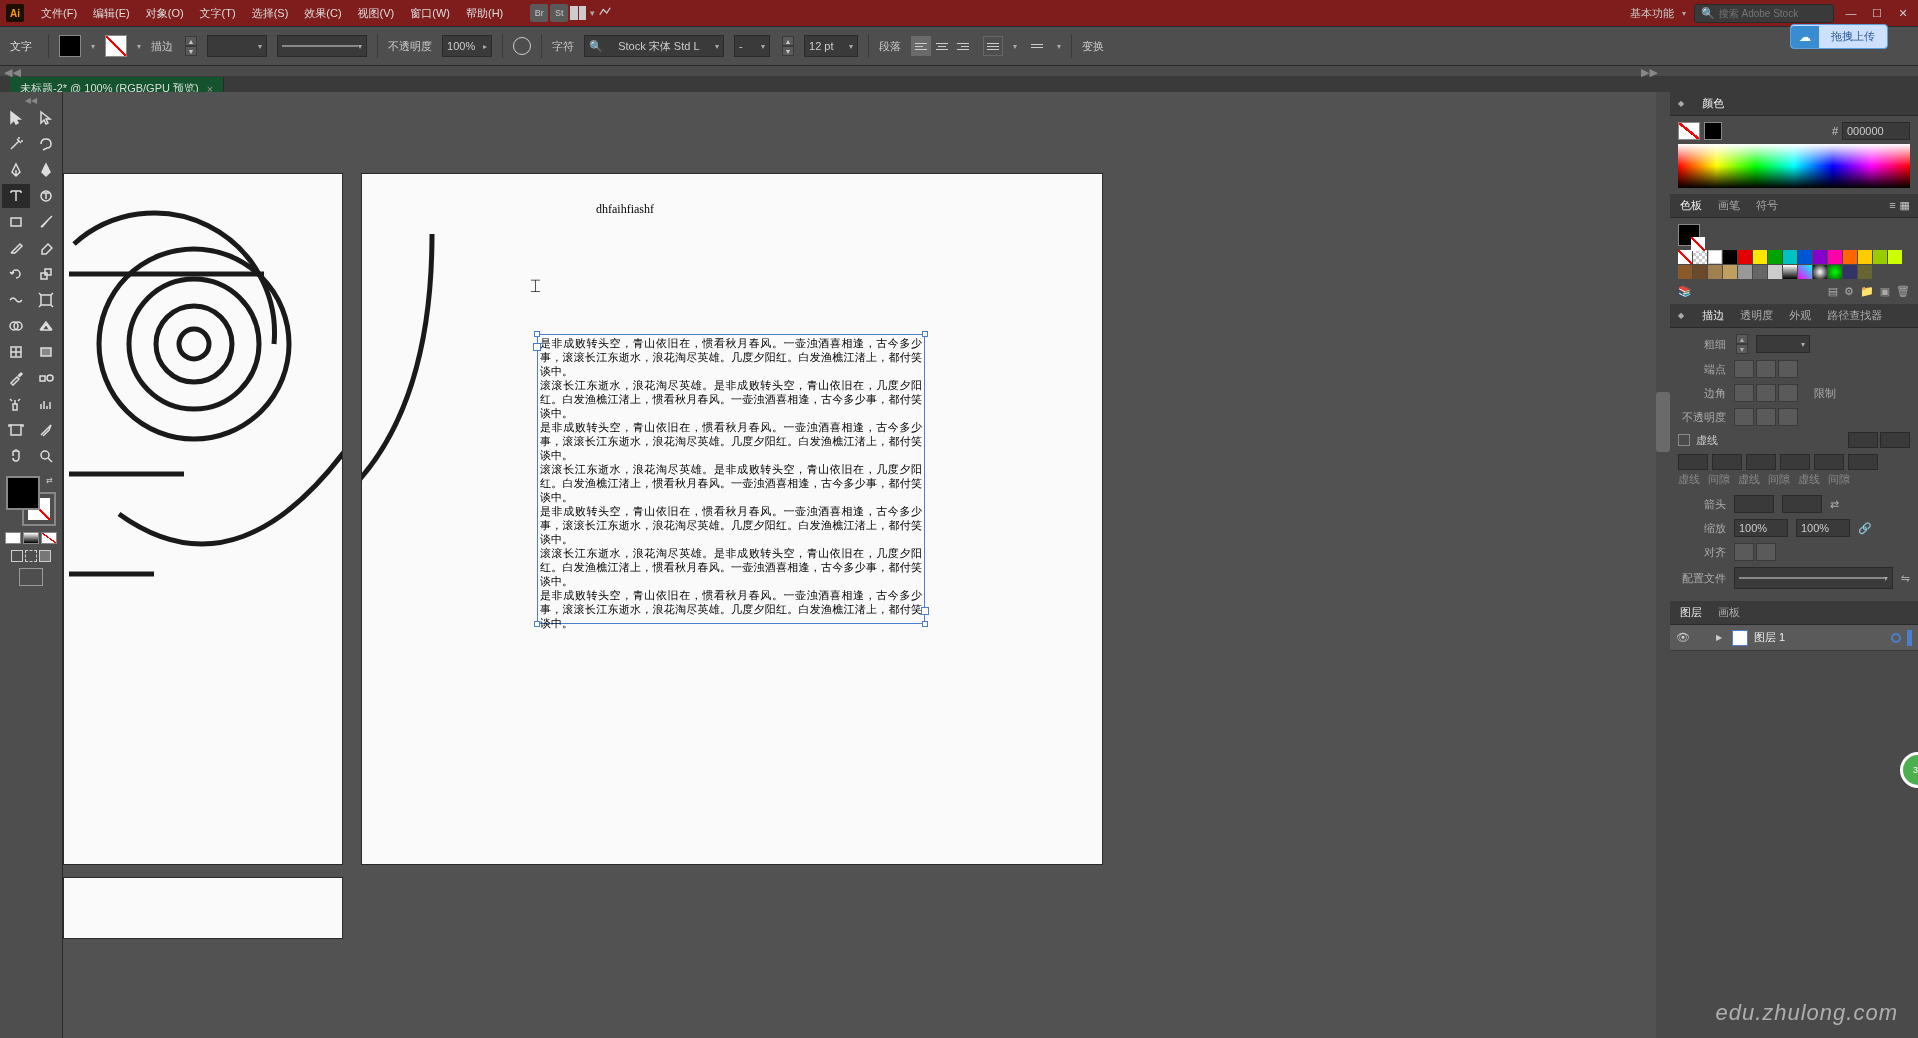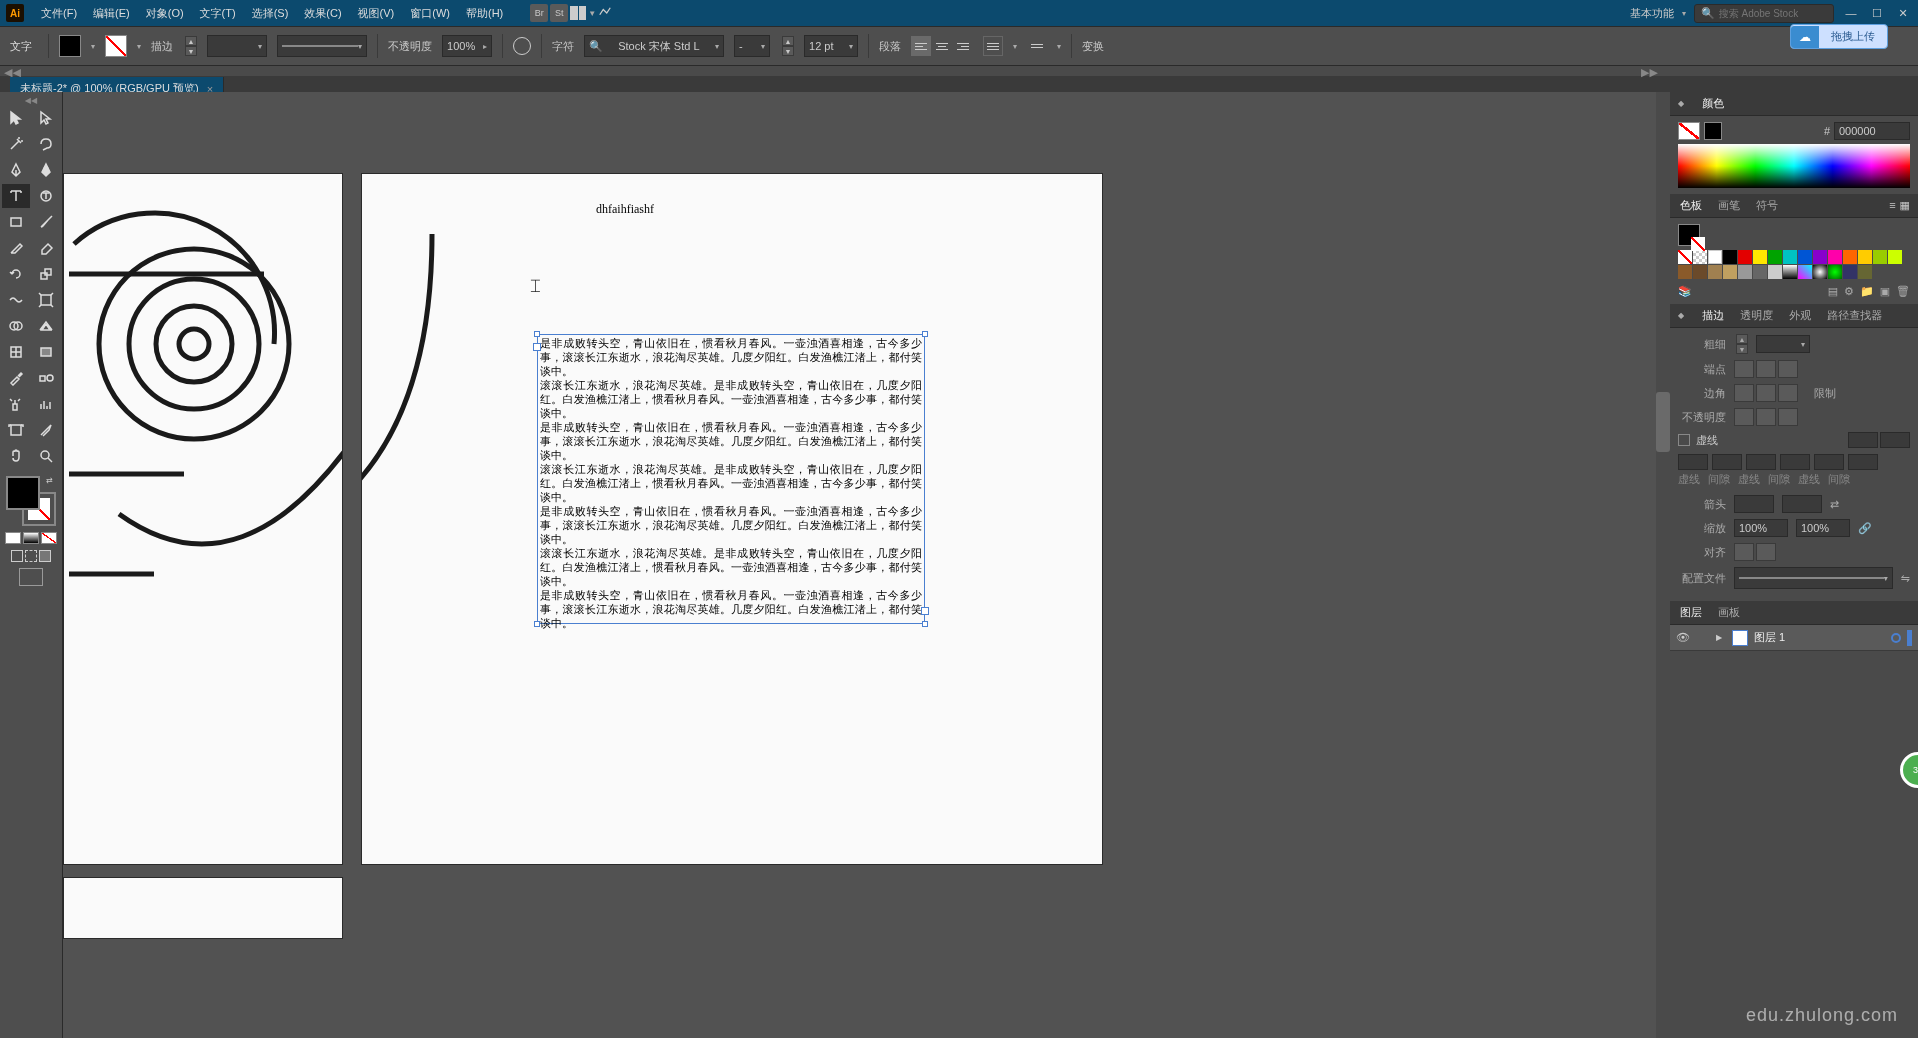--- a/index.html
+++ b/index.html
@@ -1,17 +1,17 @@
 <!DOCTYPE html>
 <html><head>
 <meta charset="utf-8">
 <style>
 *{box-sizing:border-box;margin:0;padding:0;font-family:"Microsoft YaHei",sans-serif;font-size:11px;user-select:none}
 body{width:1918px;height:1038px;background:#4a4a4a;color:#c8c8c8;overflow:hidden;position:relative}
-.menubar{height:26px;background:#0c4a6e;display:flex;align-items:center;padding:12px 6px;gap:2px}
+.menubar{height:26px;background:#7f1d1d;display:flex;align-items:center;padding:12px 6px;gap:2px}
 .ai-logo{width:18px;height:18px;background:#1b0f01;color:#ff9a00;display:flex;align-items:center;justify-content:center;font-weight:bold;font-size:10px;border-radius:2px;margin-right:8px}
 .menu-item{padding:3px 7px;cursor:pointer;color:#ddd}
 .menu-right{margin-left:auto;display:flex;align-items:center;gap:8px}
 .menu-sq{width:18px;height:18px;background:#5a5a5a;display:flex;align-items:center;justify-content:center;font-size:9px;border-radius:2px}
 .layout-icon{width:16px;height:14px;display:flex;gap:1px}
 .layout-icon span{background:#ccc;flex:1}
 .chev{font-size:8px;color:#aaa}
 .search-box{background:#3a3a3a;border:1px solid #2a2a2a;border-radius:3px;padding:2px 6px;display:flex;align-items:center;gap:4px;width:140px}
 .search-box input{background:none;border:none;color:#888;width:100%;outline:none;font-size:10px}
 .win-btn{width:18px;height:14px;display:flex;align-items:center;justify-content:center;color:#ccc;cursor:pointer}
@@ -29,21 +29,21 @@
 .stepper{display:flex;flex-direction:column;margin-left:2px}
 .stepper span{width:12px;height:10px;background:#5a5a5a;display:flex;align-items:center;justify-content:center;font-size:7px;border:1px solid #3a3a3a}
 .sep{width:1px;height:24px;background:#3a3a3a}
 .align-grp{display:flex;gap:1px}
 .align-btn{width:20px;height:20px;background:#4e4e4e;display:flex;flex-direction:column;justify-content:center;gap:2px;padding:3px;border:1px solid transparent}
 .align-btn.active{background:#6a6a6a}
 .align-btn span{height:1px;background:#ccc}
 .globe{width:18px;height:18px;border:1px solid #ccc;border-radius:50%;position:relative}
 
 .tabbar{height:26px;background:#3a3a3a;display:flex;align-items:center;padding-left:10px;border-bottom:1px solid #2a2a2a}
-.doc-tab{background:#0c4a6e;padding:4px 10px;display:flex;align-items:center;gap:8px;color:#ddd;border-right:1px solid #2a2a2a}
+.doc-tab{background:#14532d;padding:4px 10px;display:flex;align-items:center;gap:8px;color:#ddd;border-right:1px solid #2a2a2a}
 .tab-close{color:#999;cursor:pointer}
 
 .main{position:absolute;top:92px;left:0;right:0;bottom:0;display:flex}
 .toolbox{width:63px;background:#4e4e4e;border-right:1px solid #2a2a2a;display:flex;flex-direction:column;align-items:center;padding-top:4px}
 .tb-scroll{width:100%;height:8px;display:flex;justify-content:center;color:#888;font-size:8px}
 .tool-grid{display:grid;grid-template-columns:28px 28px;gap:2px;margin-top:2px}
 .tool{width:28px;height:24px;display:flex;align-items:center;justify-content:center;color:#ddd;cursor:pointer;position:relative}
 .tool.active{background:#2a2a2a}
 .tool svg{width:16px;height:16px;stroke:#ddd;fill:none;stroke-width:1.5}
 .fillstroke{width:50px;height:50px;position:relative;margin-top:8px}
@@ -97,21 +97,21 @@
 .layer-row{display:flex;align-items:center;height:26px;background:#5a5a5a;padding:0 6px;gap:6px;border-bottom:1px solid #3a3a3a}
 .eye{width:14px;color:#ccc}
 .lock{width:14px}
 .expand{width:10px;color:#ccc;font-size:8px}
 .lthumb{width:16px;height:16px;background:#fff;border:1px solid #888;position:relative}
 .lthumb::after{content:"";position:absolute;inset:-1px;border:1px solid #4a7fd0}
 .lname{flex:1;color:#eee}
 .ltarget{width:10px;height:10px;border:2px solid #4a7fd0;border-radius:50%}
 .lselbar{width:5px;height:16px;background:#4a7fd0}
 .green-circle{position:absolute;right:-18px;bottom:250px;width:36px;height:36px;background:#4caf50;border-radius:50%;border:3px solid #fff;display:flex;align-items:center;justify-content:center;color:#fff;font-size:9px}
-.watermark{position:absolute;bottom:12px;right:20px;color:rgba(255,255,255,0.55);font-size:18px;letter-spacing:1px}
+.watermark{position:absolute;bottom:12px;right:20px;color:rgba(255,255,255,0.55);font-size:22px;font-style:italic;letter-spacing:1px}
 .top-scroll-row{height:10px;display:flex;justify-content:space-between;padding:0 260px 0 4px;color:#888;font-size:8px}
 </style>
 </head>
 <body>
 
 <div class="menubar">
   <div class="ai-logo">Ai</div>
   <div class="menu-item">文件(F)</div>
   <div class="menu-item">编辑(E)</div>
   <div class="menu-item">对象(O)</div>
@@ -463,21 +463,21 @@
 
     <div class="panel-header">
       <span class="dot">◆</span>
         <span class="panel-tab active">颜色</span>
     </div>
     <div class="panel-body">
       <div style="display:flex;align-items:center;gap:4px">
         <div class="color-slash"></div>
         <div class="blk"></div>
         <span class="hexval">#</span>
-        <div class="numbox" style="width:76px">
+        <div class="numbox" style="width:68px">
             <span>000000</span>
           </div>
       </div>
       <div class="spectrum"></div>
     </div>
 
     <div class="panel-header">
       <span class="panel-tab active">色板</span>
       <span class="panel-tab">画笔</span>
       <span class="panel-tab">符号</span>

